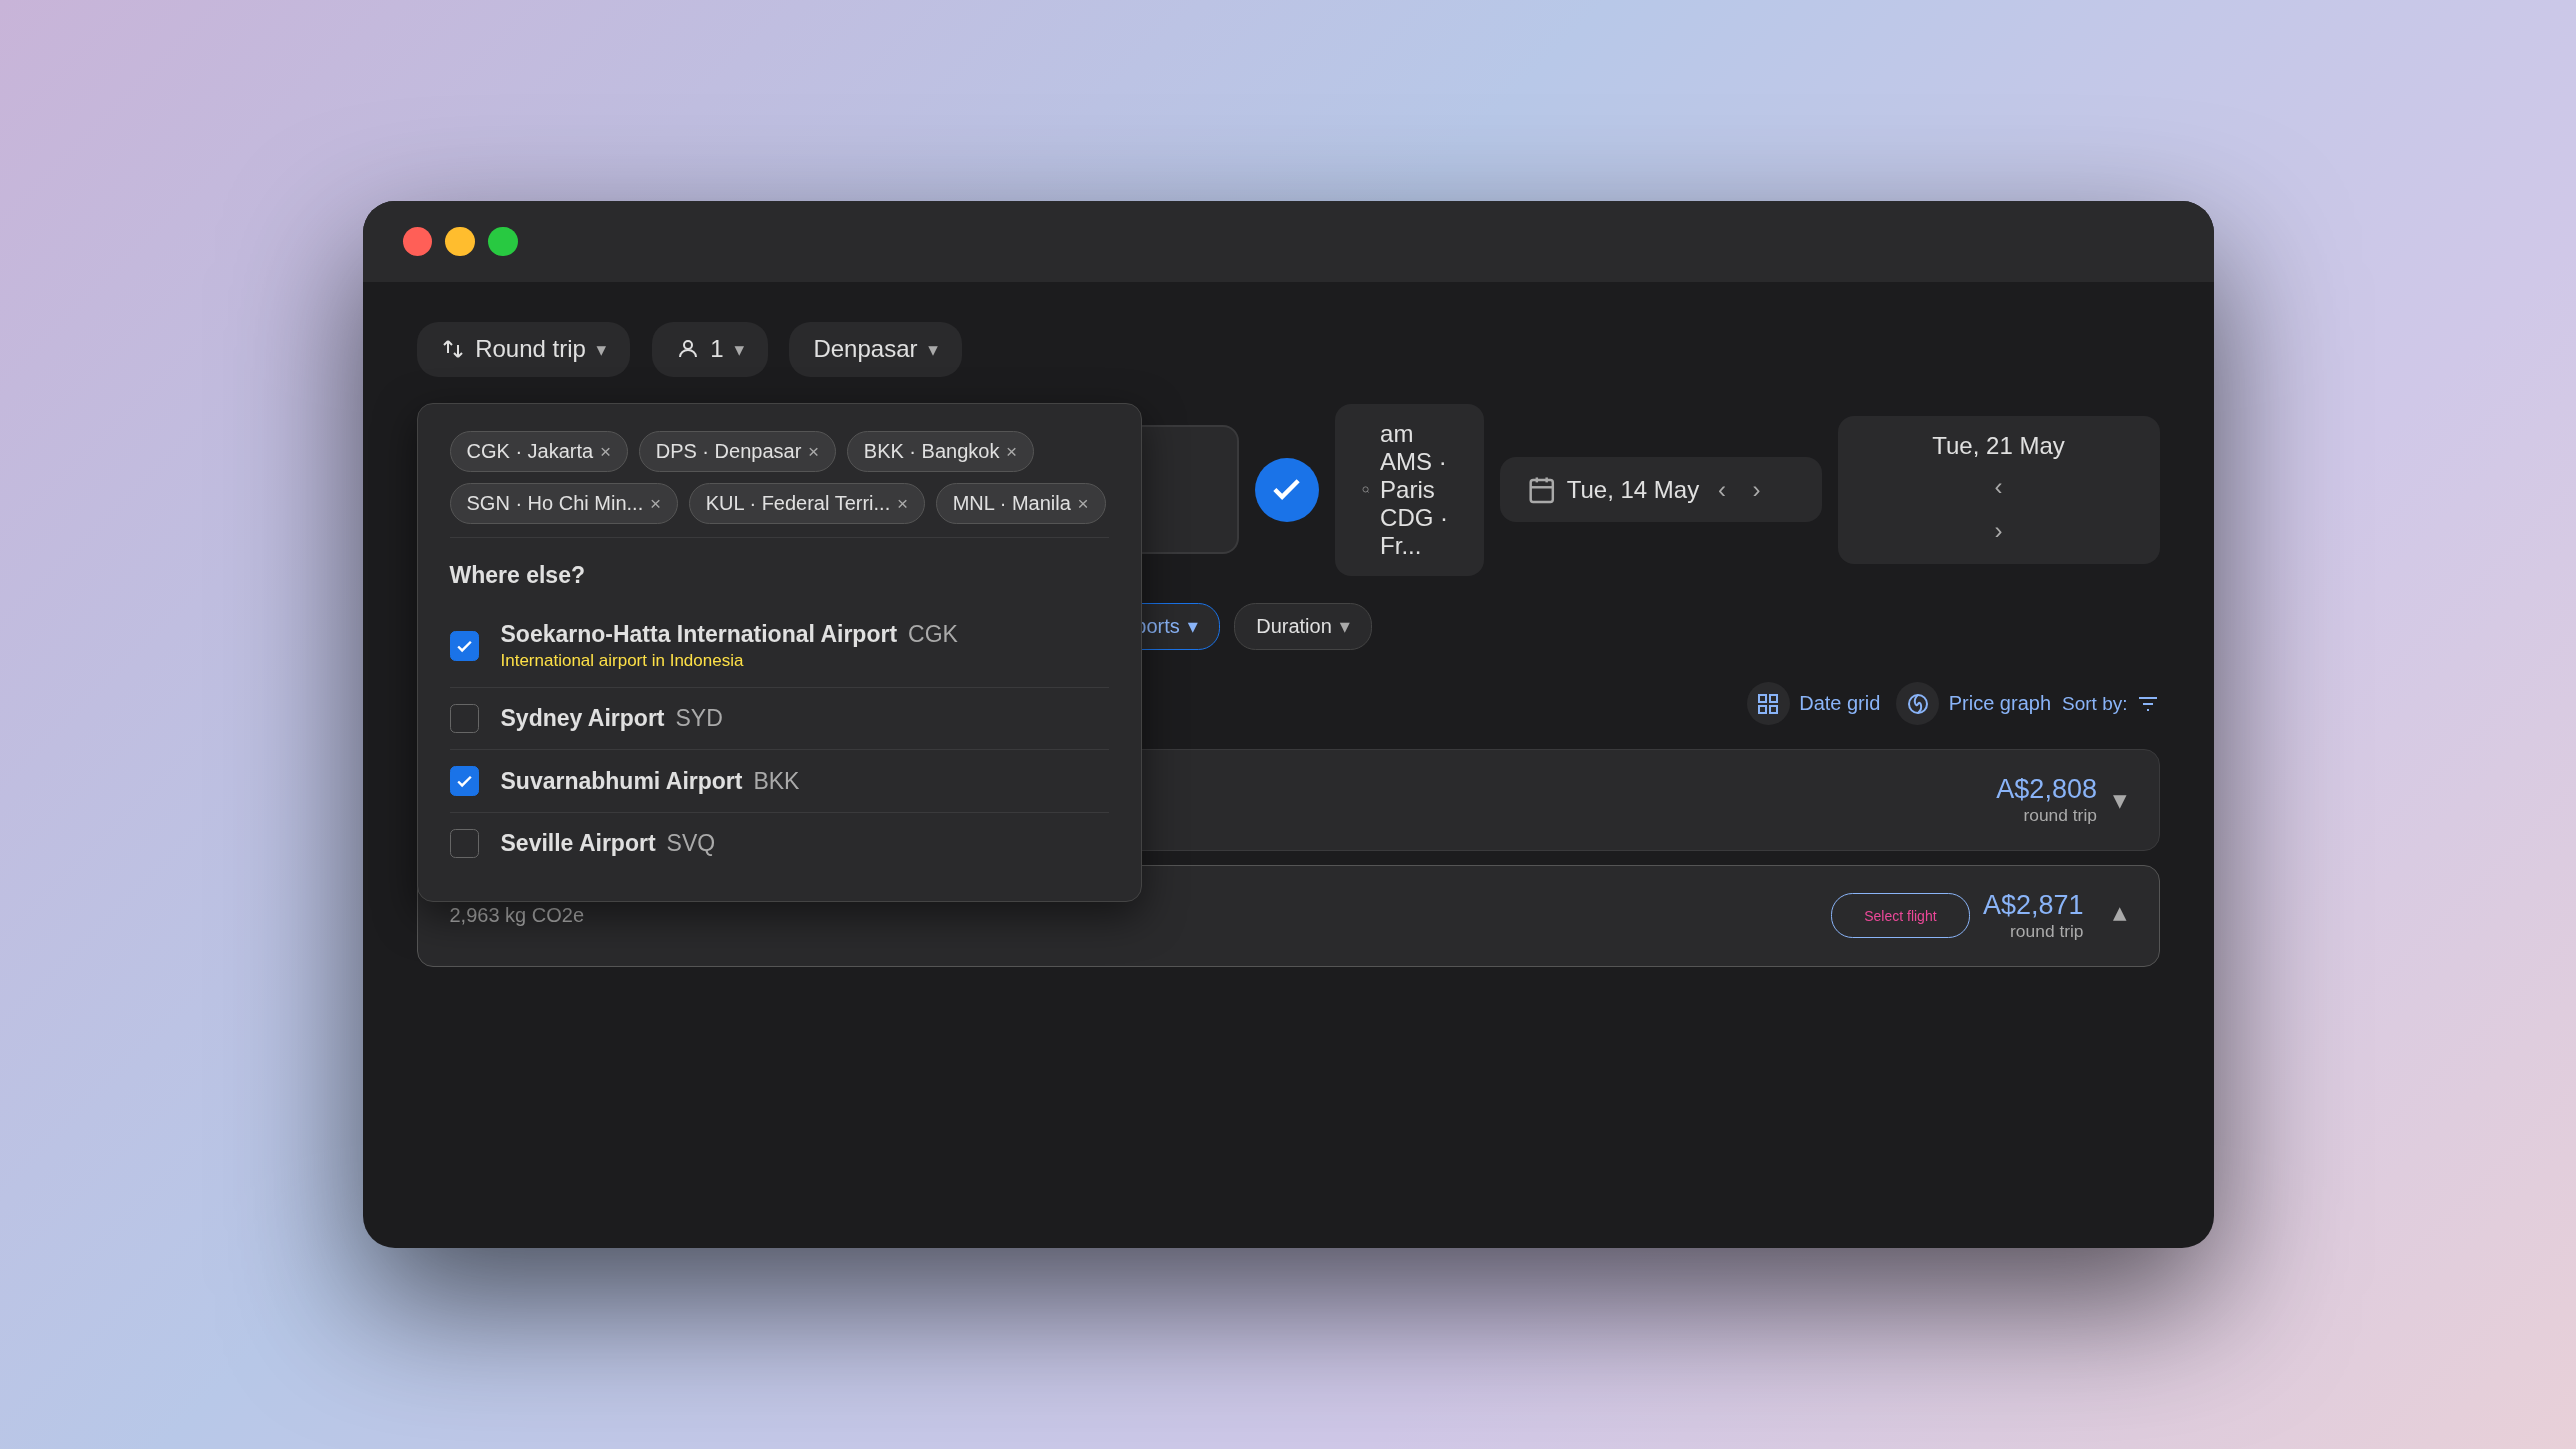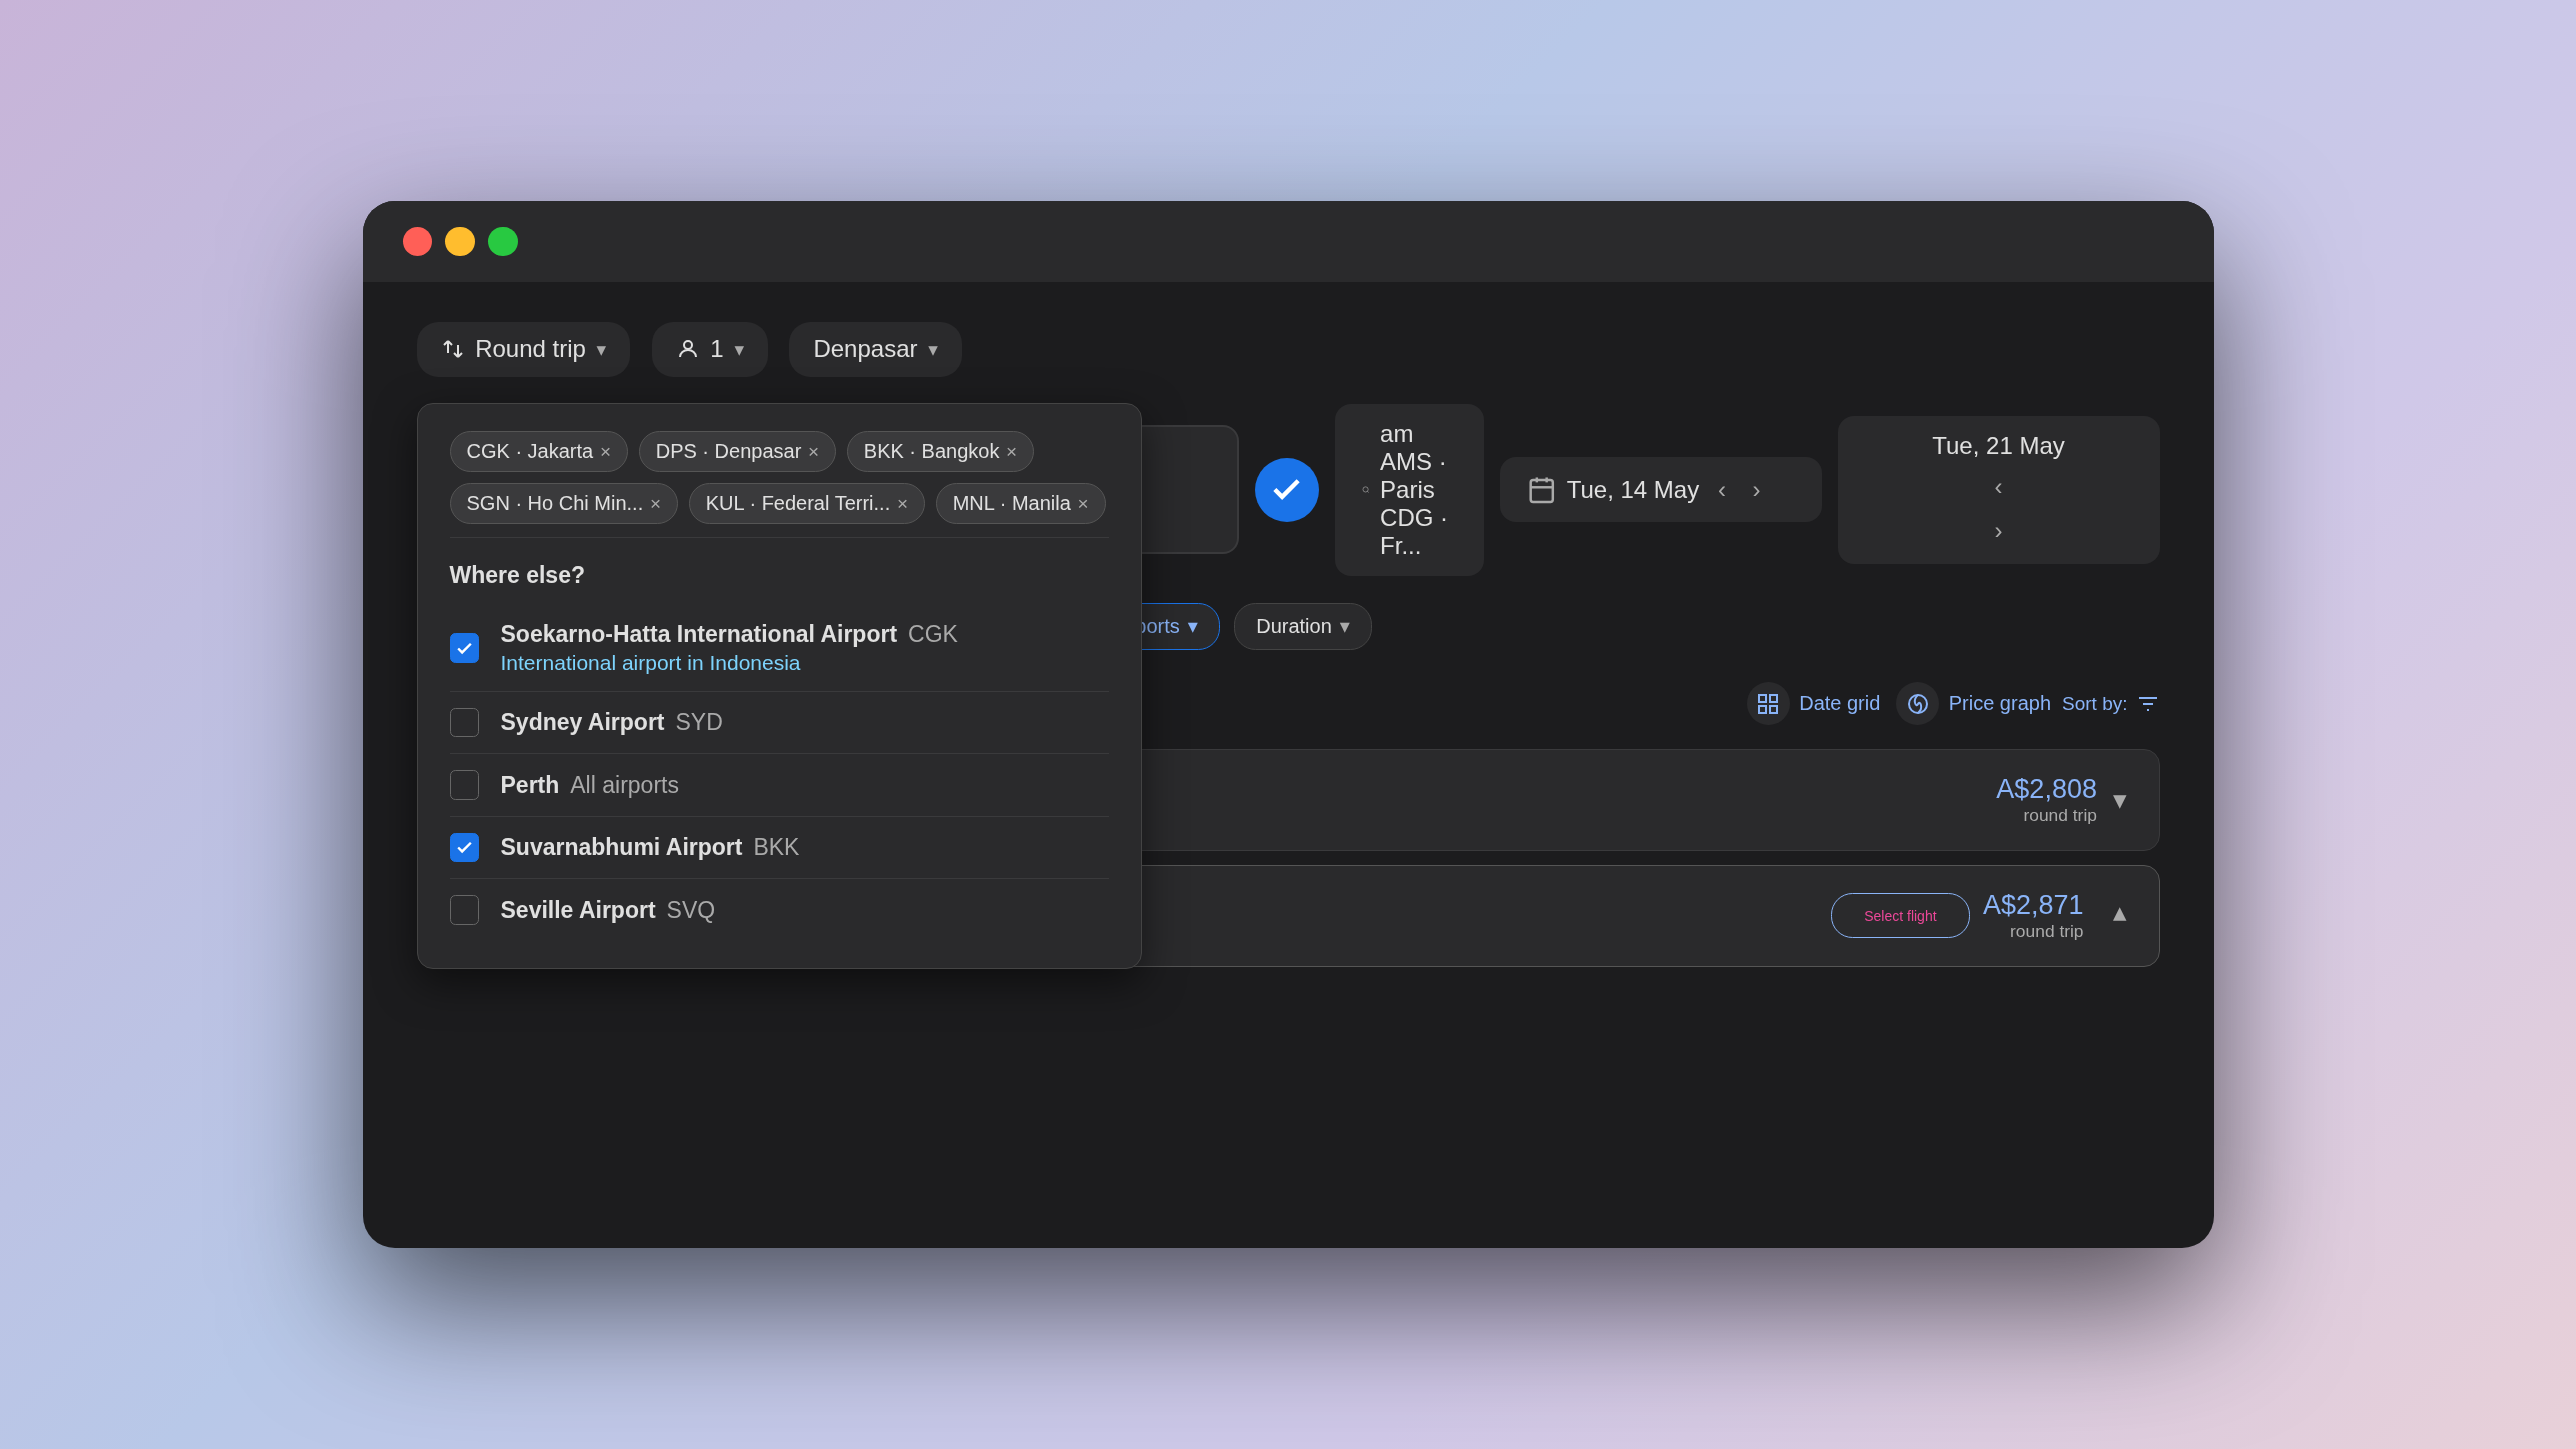--- a/index.html
+++ b/index.html
@@ -368,22 +368,22 @@
       font-size: 23px;
       font-weight: 600;
     }
     .airport-code {
       color: #aaa;
       font-size: 23px;
       font-weight: 400;
       margin-left: 8px;
     }
     .airport-desc {
-      color: #7dd3fc;
-      font-size: 21px;
+      color: #fde047;
+      font-size: 17px;
       margin-top: 2.7px;
     }
   </style>
 </head>
 <body>
 
 <div class="window">
 
   <div class="titlebar">
     <div class="traffic-lights">
@@ -648,29 +648,20 @@
       <div class="airport-item">
         <div class="checkbox unchecked"></div>
         <div>
           <div>
             <span class="airport-name">Sydney Airport</span>
             <span class="airport-code">SYD</span>
           </div>
         </div>
       </div>
 
-      <div class="airport-item">
-        <div class="checkbox unchecked"></div>
-        <div>
-          <div>
-            <span class="airport-name">Perth</span>
-            <span class="airport-code">All airports</span>
-          </div>
-        </div>
-      </div>
 
       <div class="airport-item">
         <div class="checkbox checked">
           <svg width="19" height="19" viewBox="0 0 24 24" fill="none" stroke="white" stroke-width="3">
             <polyline points="20 6 9 17 4 12"></polyline>
           </svg>
         </div>
         <div>
           <div>
             <span class="airport-name">Suvarnabhumi Airport</span>

